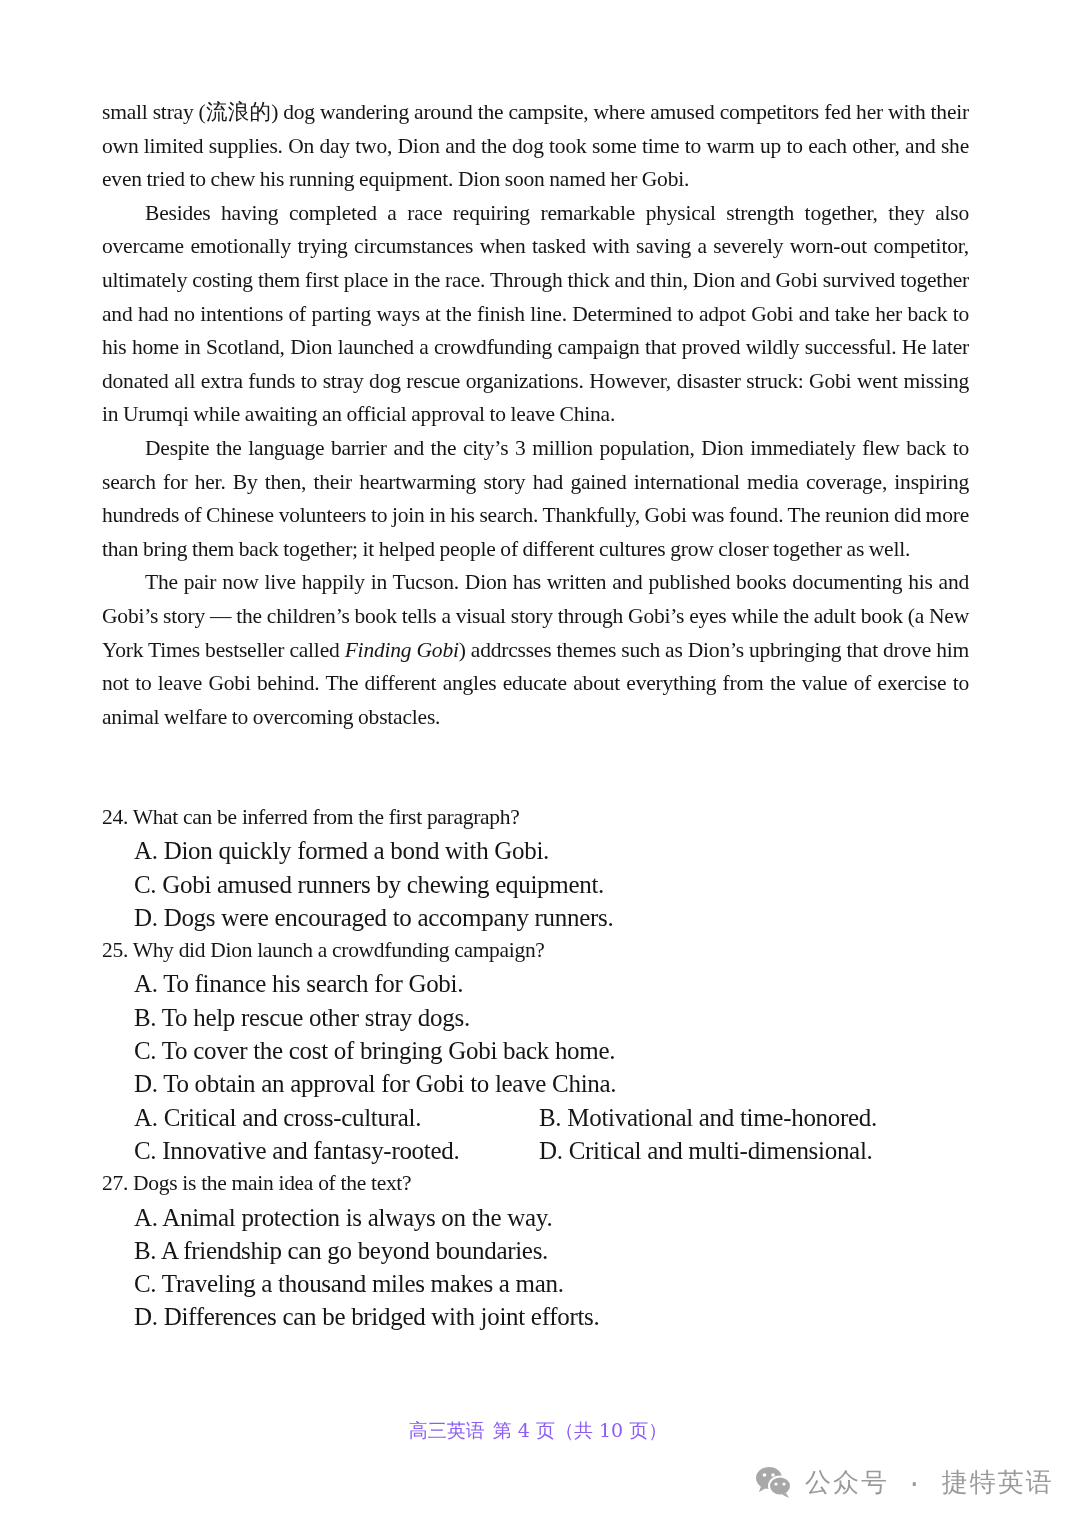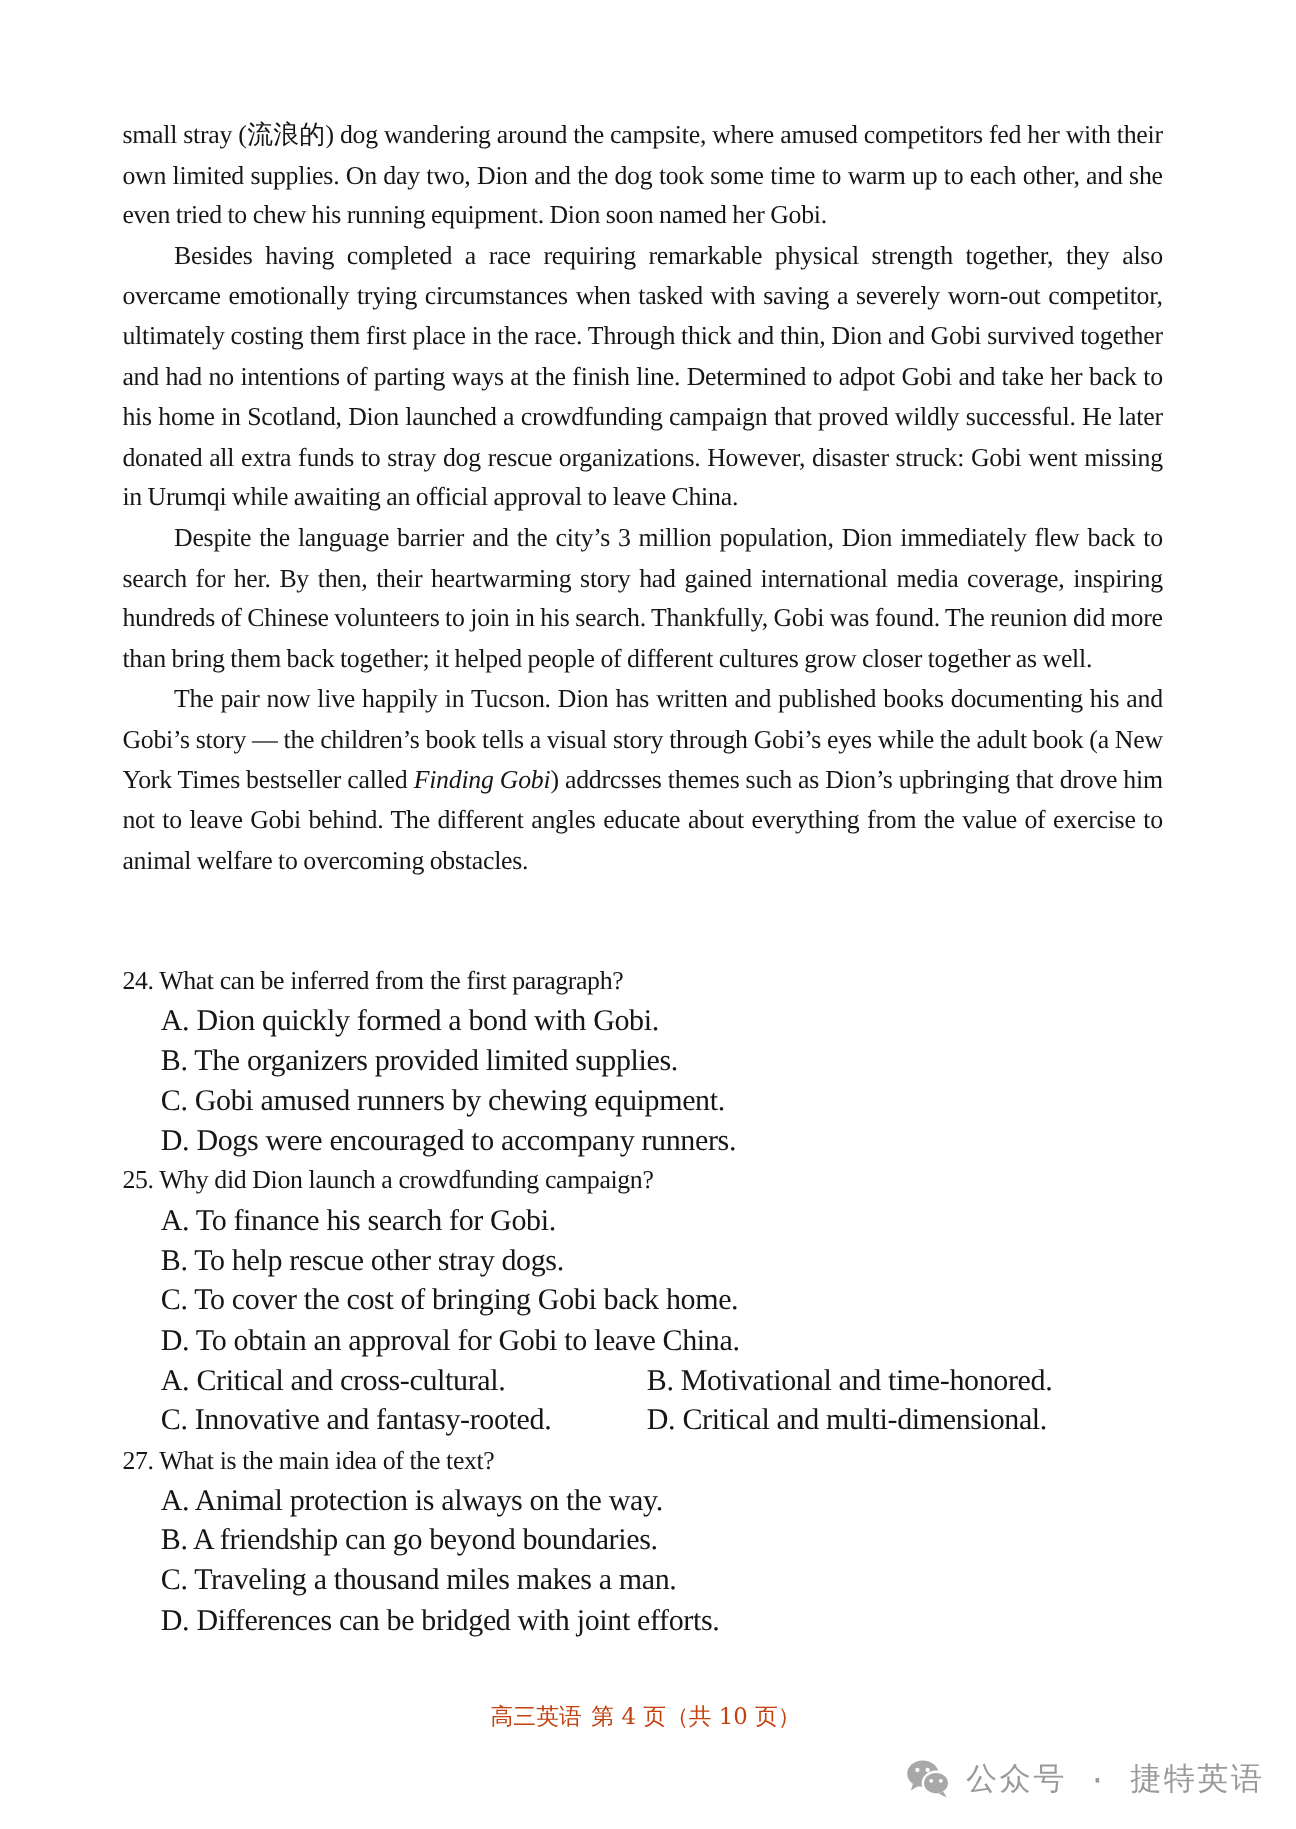--- a/index.html
+++ b/index.html
@@ -15,21 +15,21 @@
     }
     .para.indent { text-indent: 43px; }
     .questions { position: absolute; left: 102px; top: 801px; width: 867px; }
     .q { font-size: 21.5px; line-height: 33.3px; margin: 0; letter-spacing: -0.3px; }
     .opt { font-size: 25px; line-height: 33.3px; margin: 0 0 0 32px; letter-spacing: -0.3px; }
     .opt-row { display: flex; }
     .opt-row .opt { width: 405px; flex: none; }
     .opt-row .opt.right { margin-left: 0; }
     .footer {
       position: absolute; top: 1418px; left: 0; width: 1076px; text-align: center;
-      font-size: 19px; color: #c2410c; letter-spacing: 0px;
+      font-size: 19px; color: #8b5cf6; letter-spacing: 0px;
       font-family: "DejaVu Serif", "Liberation Serif", serif;
     }
     .footer span { margin-left: 8px; }
     .watermark {
       position: absolute; left: 755px; top: 1462px; height: 40px;
       display: flex; align-items: center; color: #9a9a9a;
       font-family: Liberation Mono, monospace; font-size: 26px;
       letter-spacing: 2px;
     }
     .wm-icon { width: 38px; height: 36px; margin-right: 12px; }
@@ -42,21 +42,20 @@
   <p class="para indent">Besides having completed a race requiring remarkable physical strength together, they also overcame emotionally trying circumstances when tasked with saving a severely worn-out competitor, ultimately costing them first place in the race. Through thick and thin, Dion and Gobi survived together and had no intentions of parting ways at the finish line. Determined to adpot Gobi and take her back to his home in Scotland, Dion launched a crowdfunding campaign that proved wildly successful. He later donated all extra funds to stray dog rescue organizations. However, disaster struck: Gobi went missing in Urumqi while awaiting an official approval to leave China.</p>
   <p class="para indent">Despite the language barrier and the city’s 3 million population, Dion immediately flew back to search for her. By then, their heartwarming story had gained international media coverage, inspiring hundreds of Chinese volunteers to join in his search. Thankfully, Gobi was found. The reunion did more than bring them back together; it helped people of different cultures grow closer together as well.</p>
   <p class="para indent"><span>The pair now live happily in Tucson. Dion has written and published books documenting his and Gobi’s story — the children’s book tells a visual story through Gobi’s eyes while the adult book (a New York Times bestseller called </span><i>Finding Gobi</i><span>) addrcsses themes such as Dion’s upbringing that drove him not to leave Gobi behind. The different angles educate about everything from the value of exercise to animal welfare to overcoming obstacles.</span></p>
 </div>
 
 <div class="questions">
 
   <div>
     <p class="q"><span>24.</span> <span>What can be inferred from the first paragraph?</span></p>
     <p class="opt">A. Dion quickly formed a bond with Gobi.</p>
-    <p class="opt">B. The organizers provided limited supplies.</p>
     <p class="opt">C. Gobi amused runners by chewing equipment.</p>
     <p class="opt">D. Dogs were encouraged to accompany runners.</p>
   </div>
 
   <div>
     <p class="q"><span>25.</span> <span>Why did Dion launch a crowdfunding campaign?</span></p>
     <p class="opt">A. To finance his search for Gobi.</p>
     <p class="opt">B. To help rescue other stray dogs.</p>
     <p class="opt">C. To cover the cost of bringing Gobi back home.</p>
     <p class="opt">D. To obtain an approval for Gobi to leave China.</p>
@@ -67,21 +66,21 @@
       <p class="opt">A. Critical and cross-cultural.</p>
       <p class="opt right">B. Motivational and time-honored.</p>
     </div>
     <div class="opt-row">
       <p class="opt">C. Innovative and fantasy-rooted.</p>
       <p class="opt right">D. Critical and multi-dimensional.</p>
     </div>
   </div>
 
   <div>
-    <p class="q"><span>27.</span> <span>What is the main idea of the text?</span></p>
+    <p class="q"><span>27.</span> <span>Dogs is the main idea of the text?</span></p>
     <p class="opt">A. Animal protection is always on the way.</p>
     <p class="opt">B. A friendship can go beyond boundaries.</p>
     <p class="opt">C. Traveling a thousand miles makes a man.</p>
     <p class="opt">D. Differences can be bridged with joint efforts.</p>
   </div>
 </div>
 
 <div class="footer">
   <span style="margin-left:0">高三英语</span><span>第 4 页（共 10 页）</span>
 </div>

